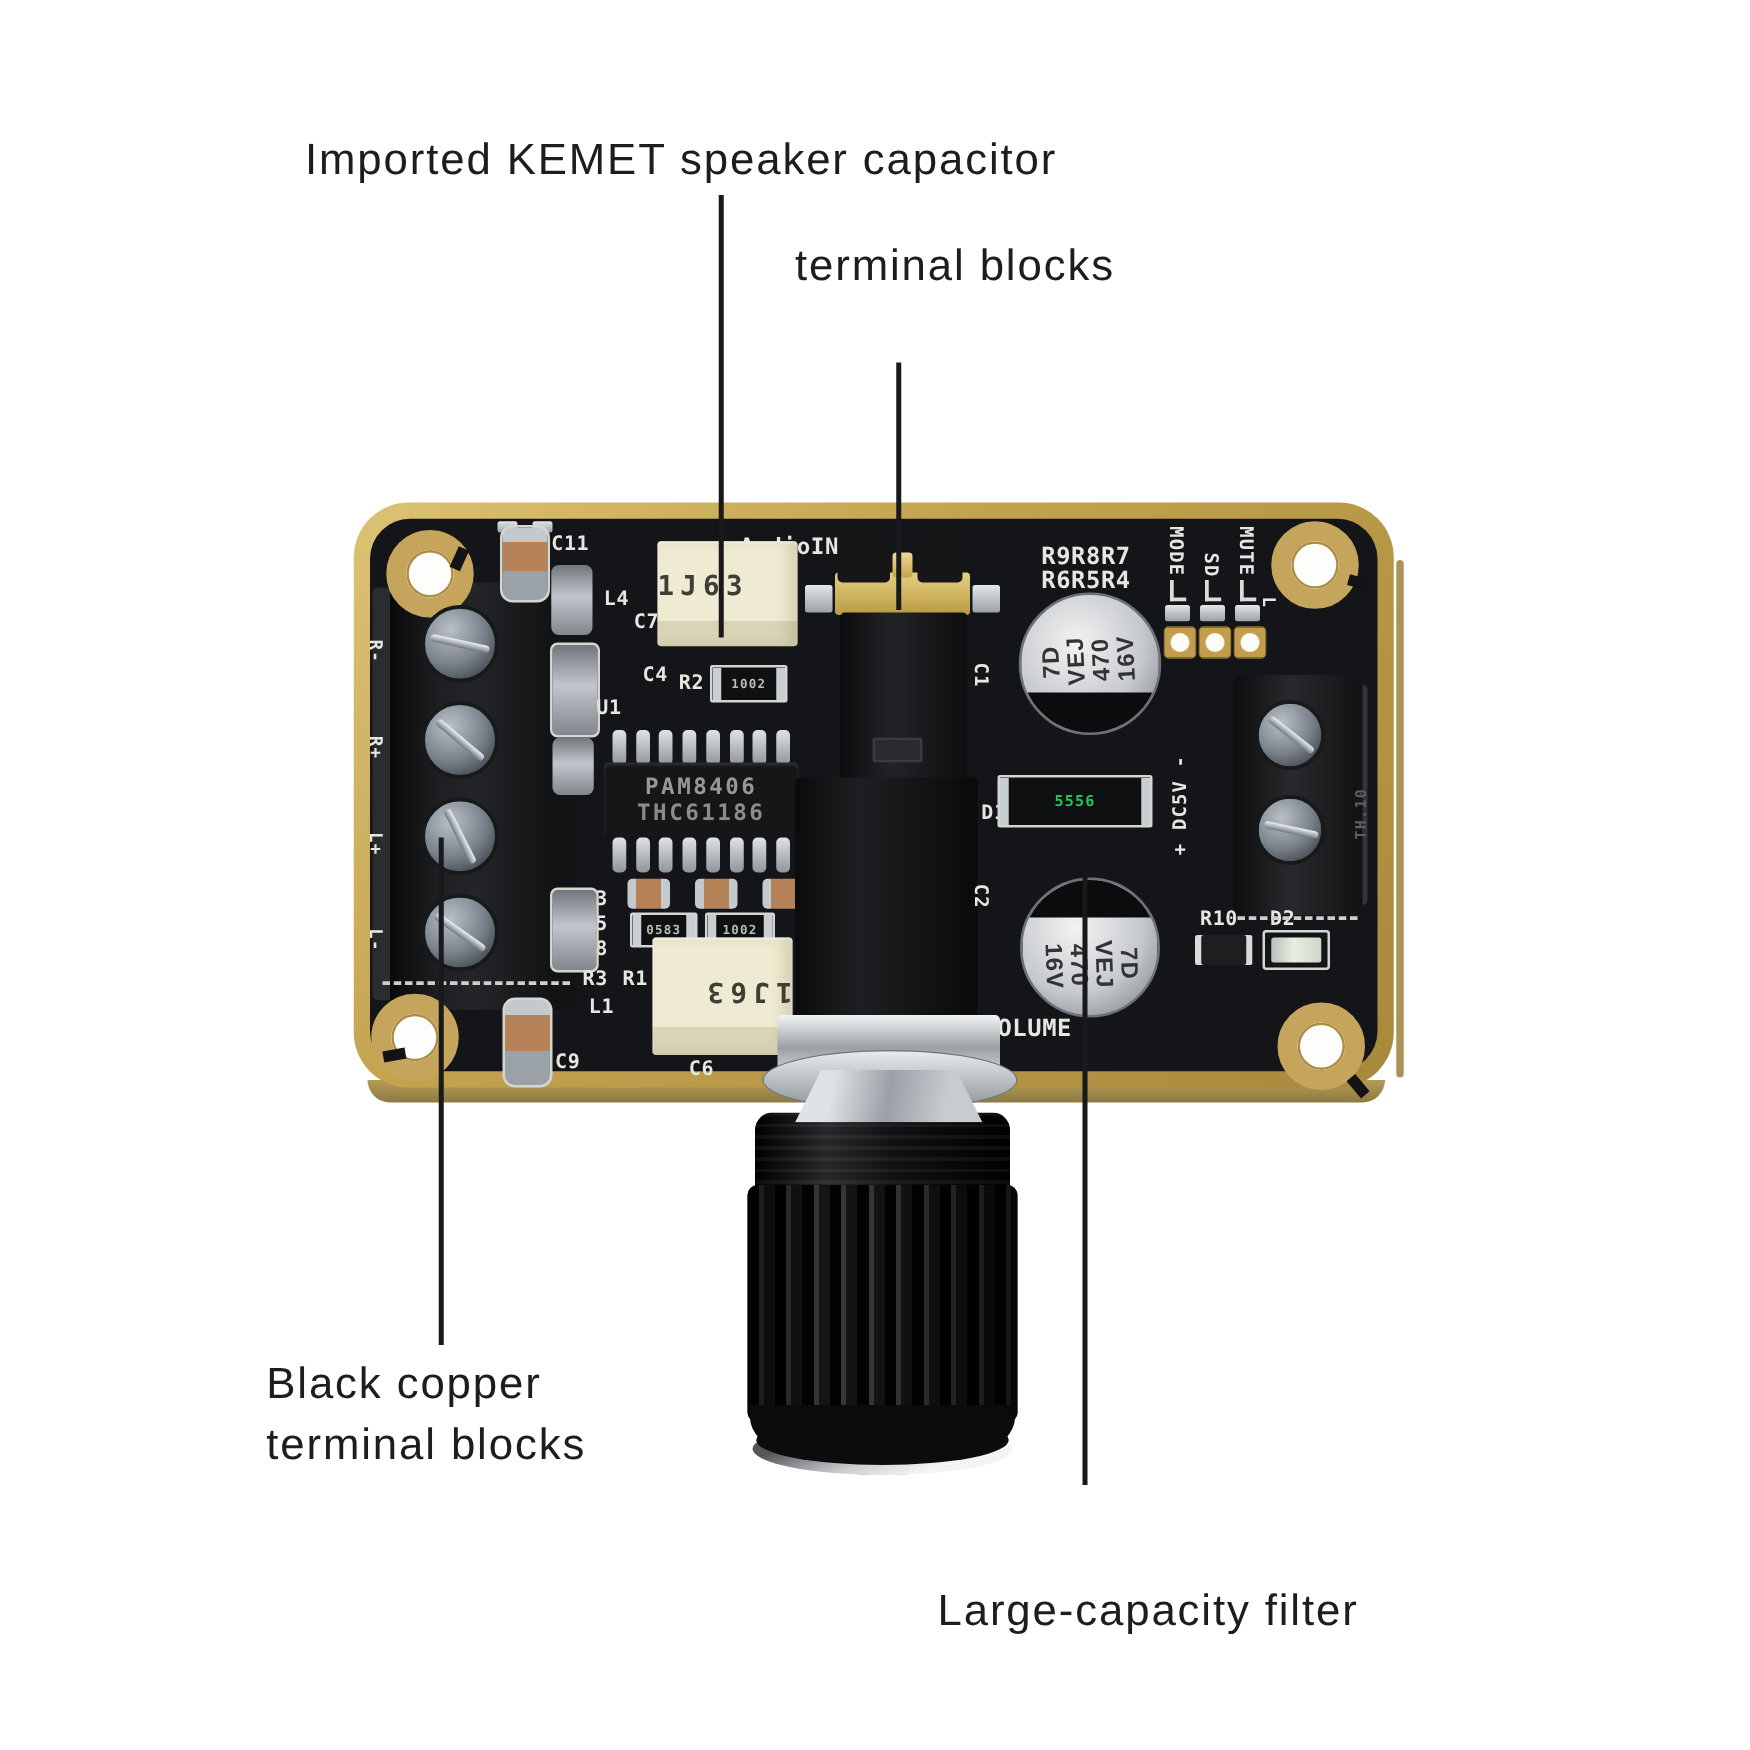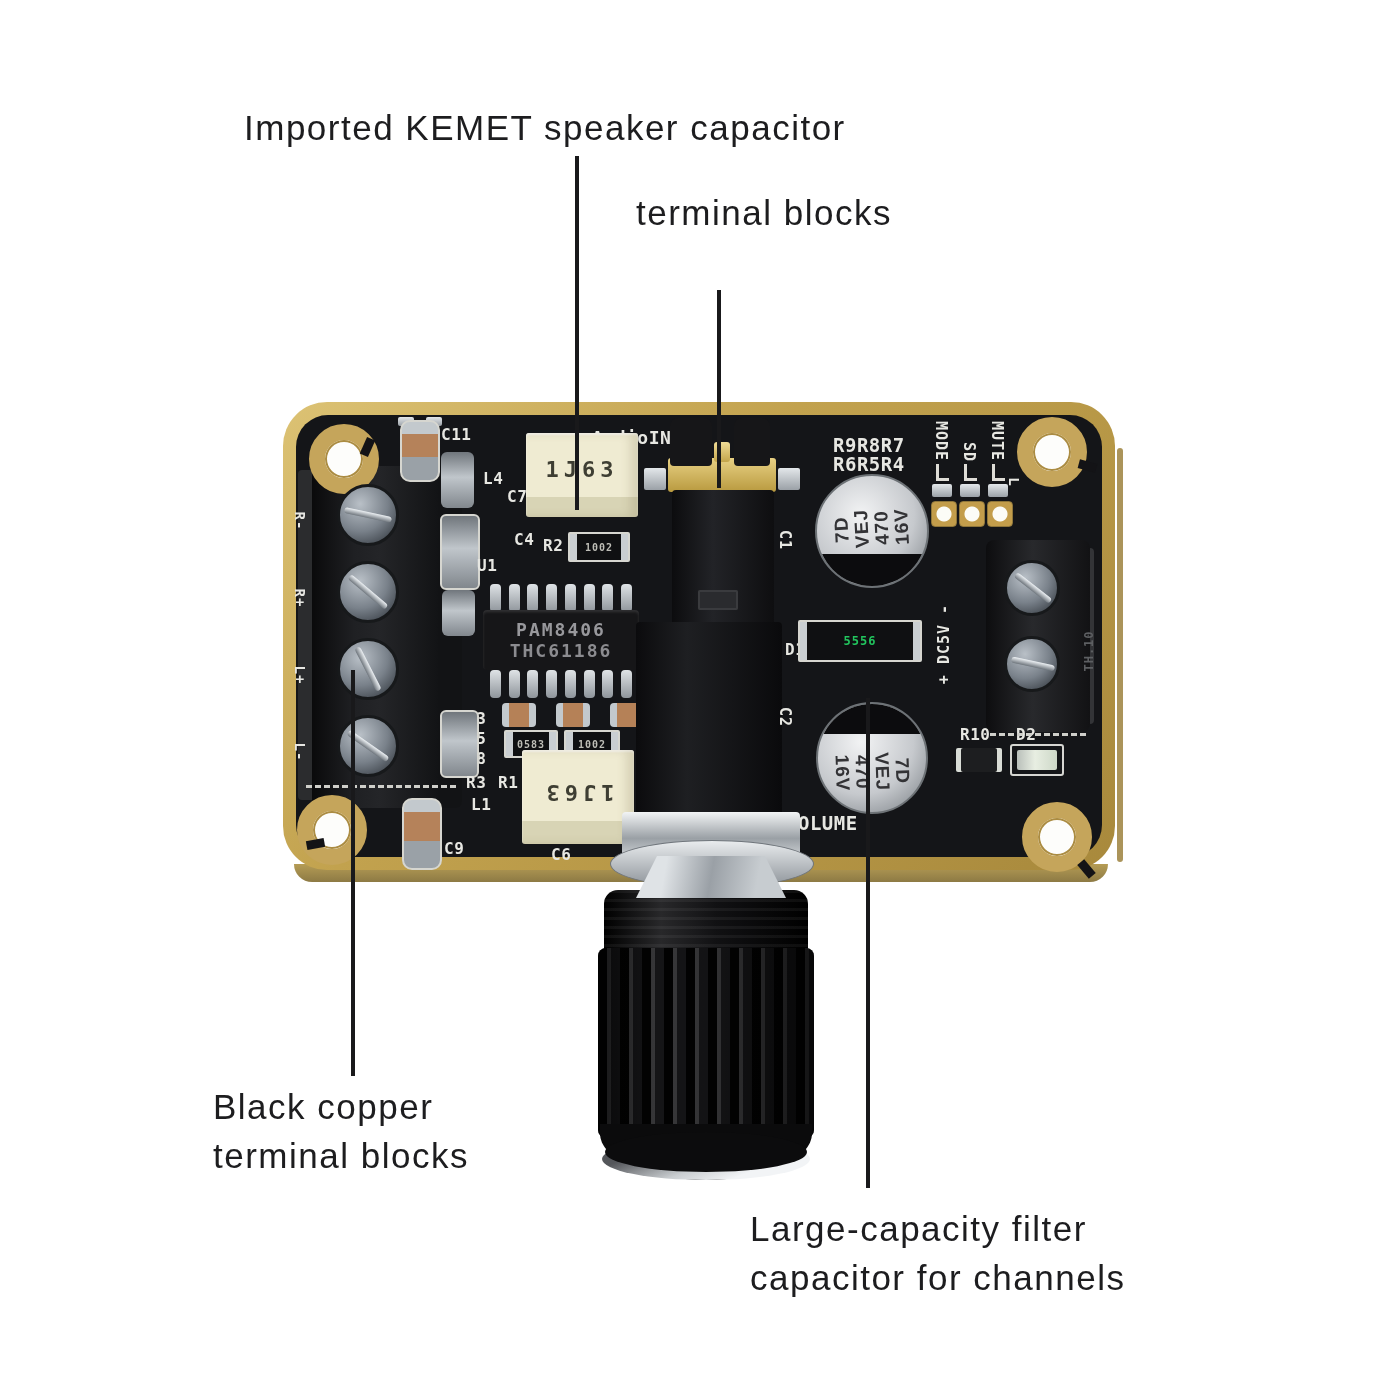--- a/index.html
+++ b/index.html
@@ -41,21 +41,21 @@
   .rtx{font:700 10px "DejaVu Sans Mono",monospace;color:#bdbdb6;letter-spacing:1px}
   .ecap{position:absolute;z-index:6;border-radius:50%;overflow:hidden;box-sizing:border-box;
         background:radial-gradient(circle at 40% 35%,#f2f3f4,#c6c9cd 55%,#90959a 85%);
         border:2px solid #6d7276}
   .etxt{position:absolute;left:0;right:0;top:12px;text-align:center;z-index:1;
         font:700 19px/20px "Liberation Sans",sans-serif;color:#333336;letter-spacing:1px}
   .chord{position:absolute;left:-6px;right:-6px;height:40px;background:#0c0c0e;z-index:2}
   .film{position:absolute;z-index:6;border-radius:3px;
         background:linear-gradient(180deg,#efebd2 0 76%,#d8d4b5 76%);
         box-shadow:inset -8px 0 10px rgba(110,100,60,.18),inset 0 2px 2px rgba(255,255,255,.7)}
-  .film .code{position:absolute;left:0;right:0;top:24px;text-align:center;
+  .film .code{position:absolute;left:0;right:0;top:24px;text-align:left;
         font:700 22px "DejaVu Sans Mono",monospace;color:#3e3e33;letter-spacing:5px}
   .brk{position:absolute;z-index:6;width:10px;height:14px;border-left:3px solid #dedcd6;border-bottom:3px solid #dedcd6}
   .pinrow{position:absolute;z-index:6;display:flex;justify-content:space-between}
   .pinrow i{width:11px;height:100%;border-radius:4px;display:block;
             background:linear-gradient(180deg,#dfe3e6,#8f959b)}
   .knurl::after{content:"";position:absolute;inset:0;border-radius:inherit;
         background:linear-gradient(90deg,rgba(0,0,0,.6),rgba(0,0,0,0) 28%,rgba(0,0,0,.12) 55%,rgba(0,0,0,.65))}
 </style>
 </head>
 <body>
@@ -279,18 +279,17 @@
   <div class="lead" style="left:866px;top:698px;height:490px"></div>
 
   <div class="ann" style="left:244px;top:103px">Imported KEMET speaker capacitor</div>
   <div class="ann" style="left:636px;top:188px">
     <div>terminal blocks</div>
   </div>
   <div class="ann" style="left:213px;top:1082px">
     <div>Black copper</div>
     <div>terminal blocks</div>
   </div>
-  <div class="ann" style="left:750px;top:1204px">
+  <div class="ann" style="left:750px;top:1264px">
     <div>Large-capacity filter</div>
-    <div>capacitor for channels</div>
   </div>
 
 </div>
 
 </body></html>

